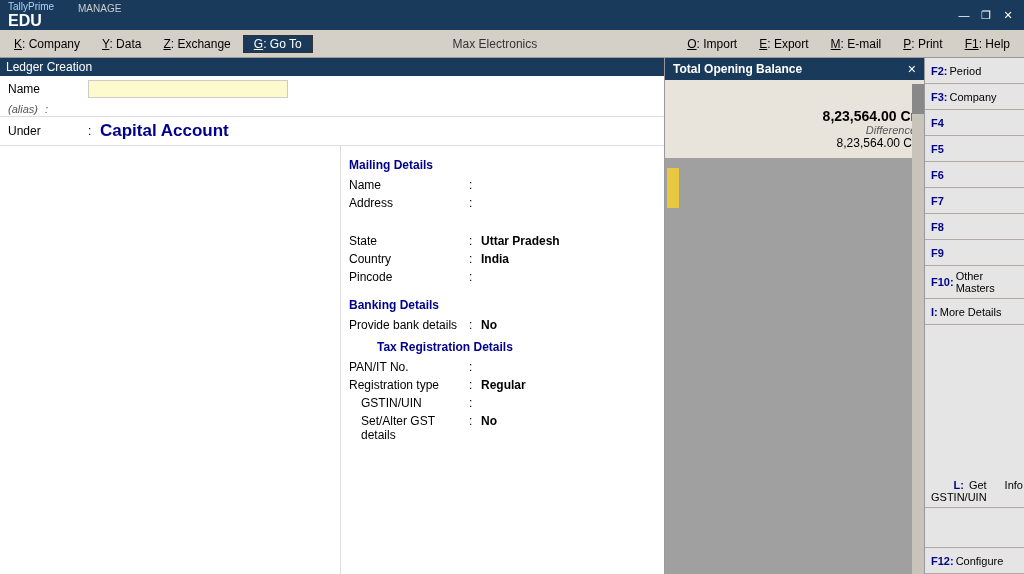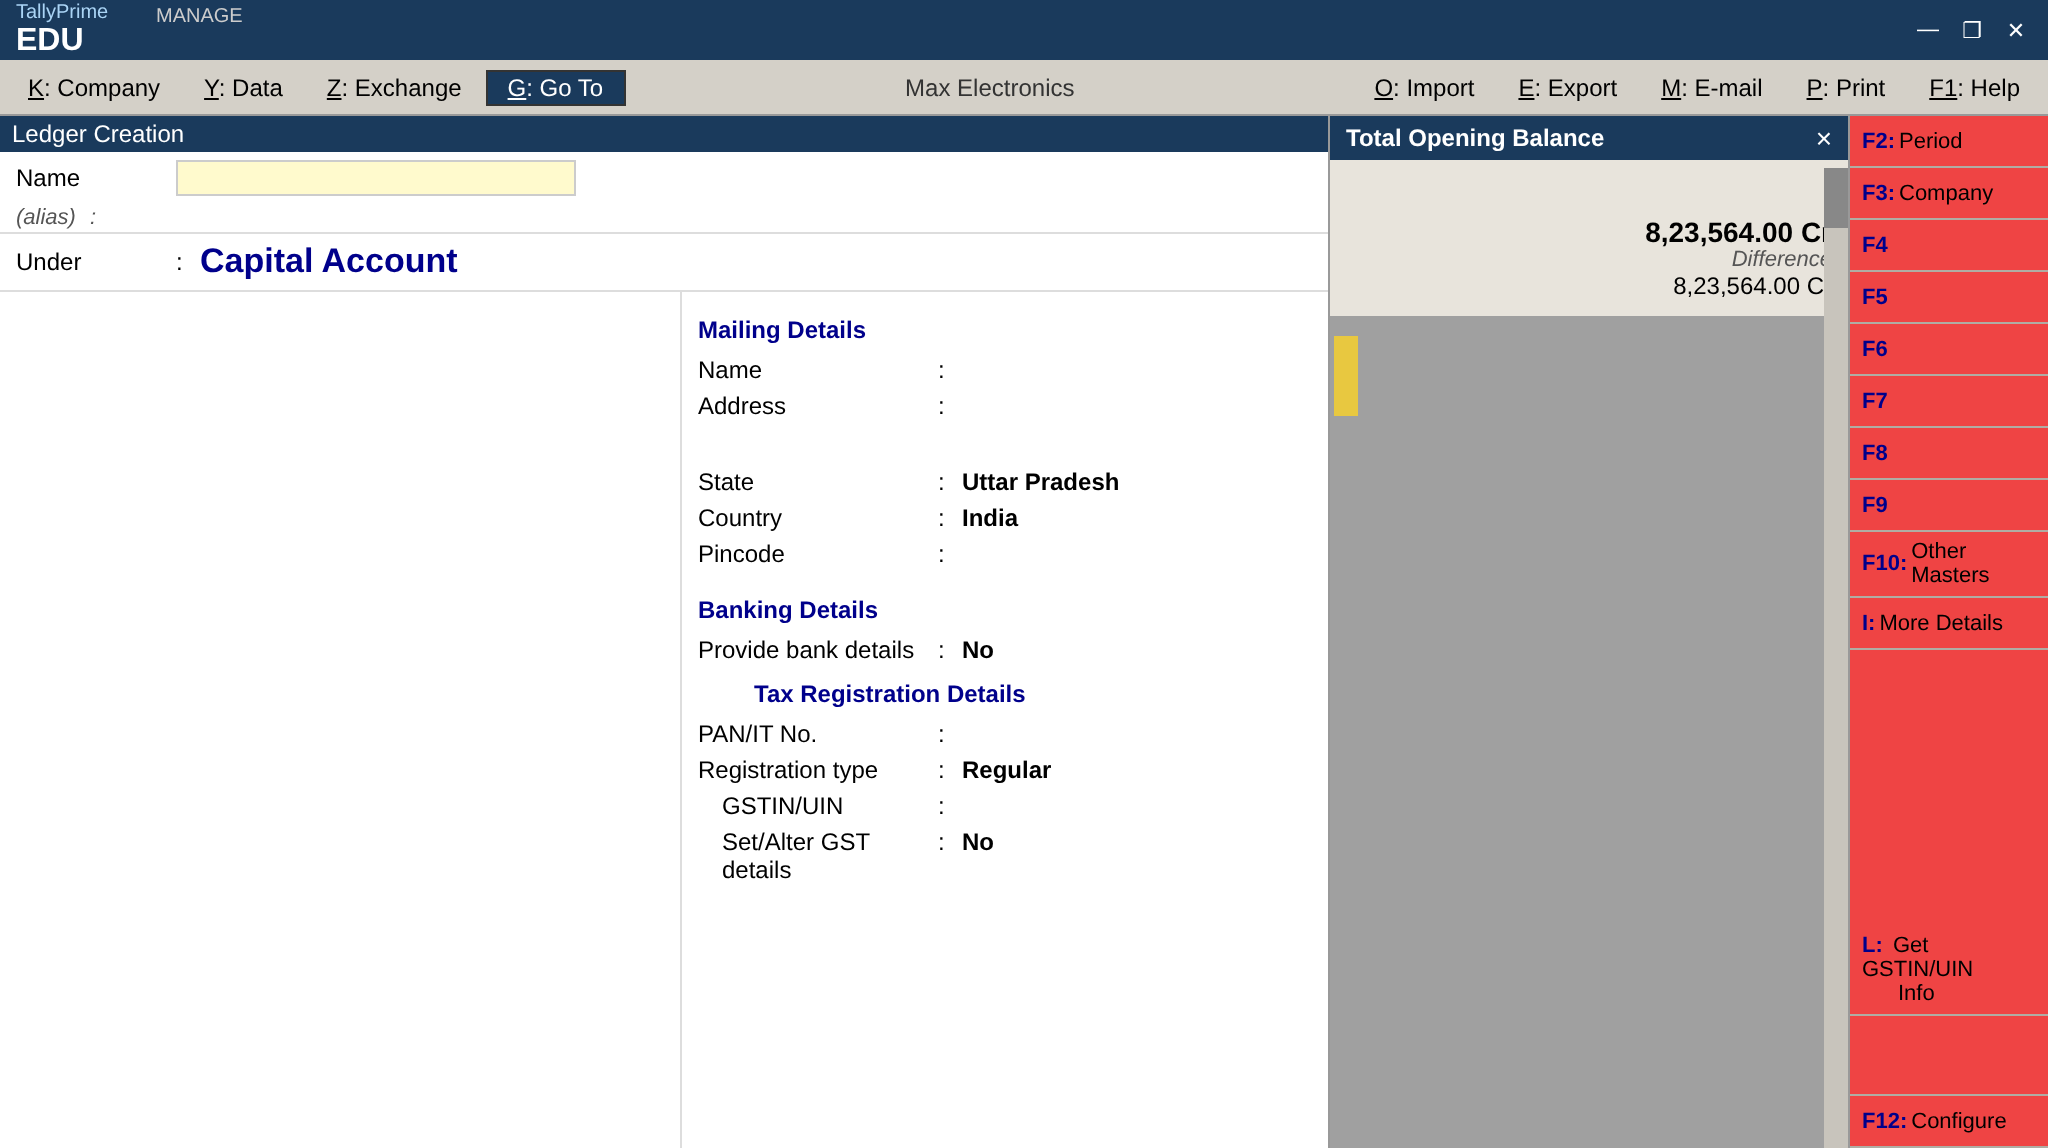--- a/index.html
+++ b/index.html
@@ -222,21 +222,21 @@
     .balance-diff-value { font-size: 12px; color: #000; }
 
     #gray-placeholder {
       flex: 1;
       background: #a0a0a0;
     }
 
     
     #sidebar {
       width: 100px;
-      background: #ef4444;
+      background: #e5e5e5;
       display: flex;
       flex-direction: column;
       border-left: 1px solid #999;
     }
     .fkey-item {
       padding: 4px 6px;
       font-size: 11px;
       color: #000;
       cursor: pointer;
       border-bottom: 1px solid #b0aca4;
@@ -473,21 +473,21 @@
     </div>
     <div class="fkey-item">
       <span class="fkey">F10:</span>
       <span>Other Masters</span>
     </div>
     <div class="fkey-item">
       <span class="fkey">I:</span>
       <span>More Details</span>
     </div>
     <div class="fkey-spacer"></div>
-    <div class="fkey-item" style="flex-direction:column; align-items:flex-start;">
+    <div class="fkey-item" style="flex-direction:row; align-items:flex-start;text-align:right;">
       <span><span class="fkey">L:</span>
       <span>Get GSTIN/UIN</span></span>
       <span style="padding-left:18px;">Info</span>
     </div>
     <div class="fkey-item" style="height:40px;"></div>
     <div class="fkey-item">
       <span class="fkey">F12:</span>
       <span>Configure</span>
     </div>
   </div>

